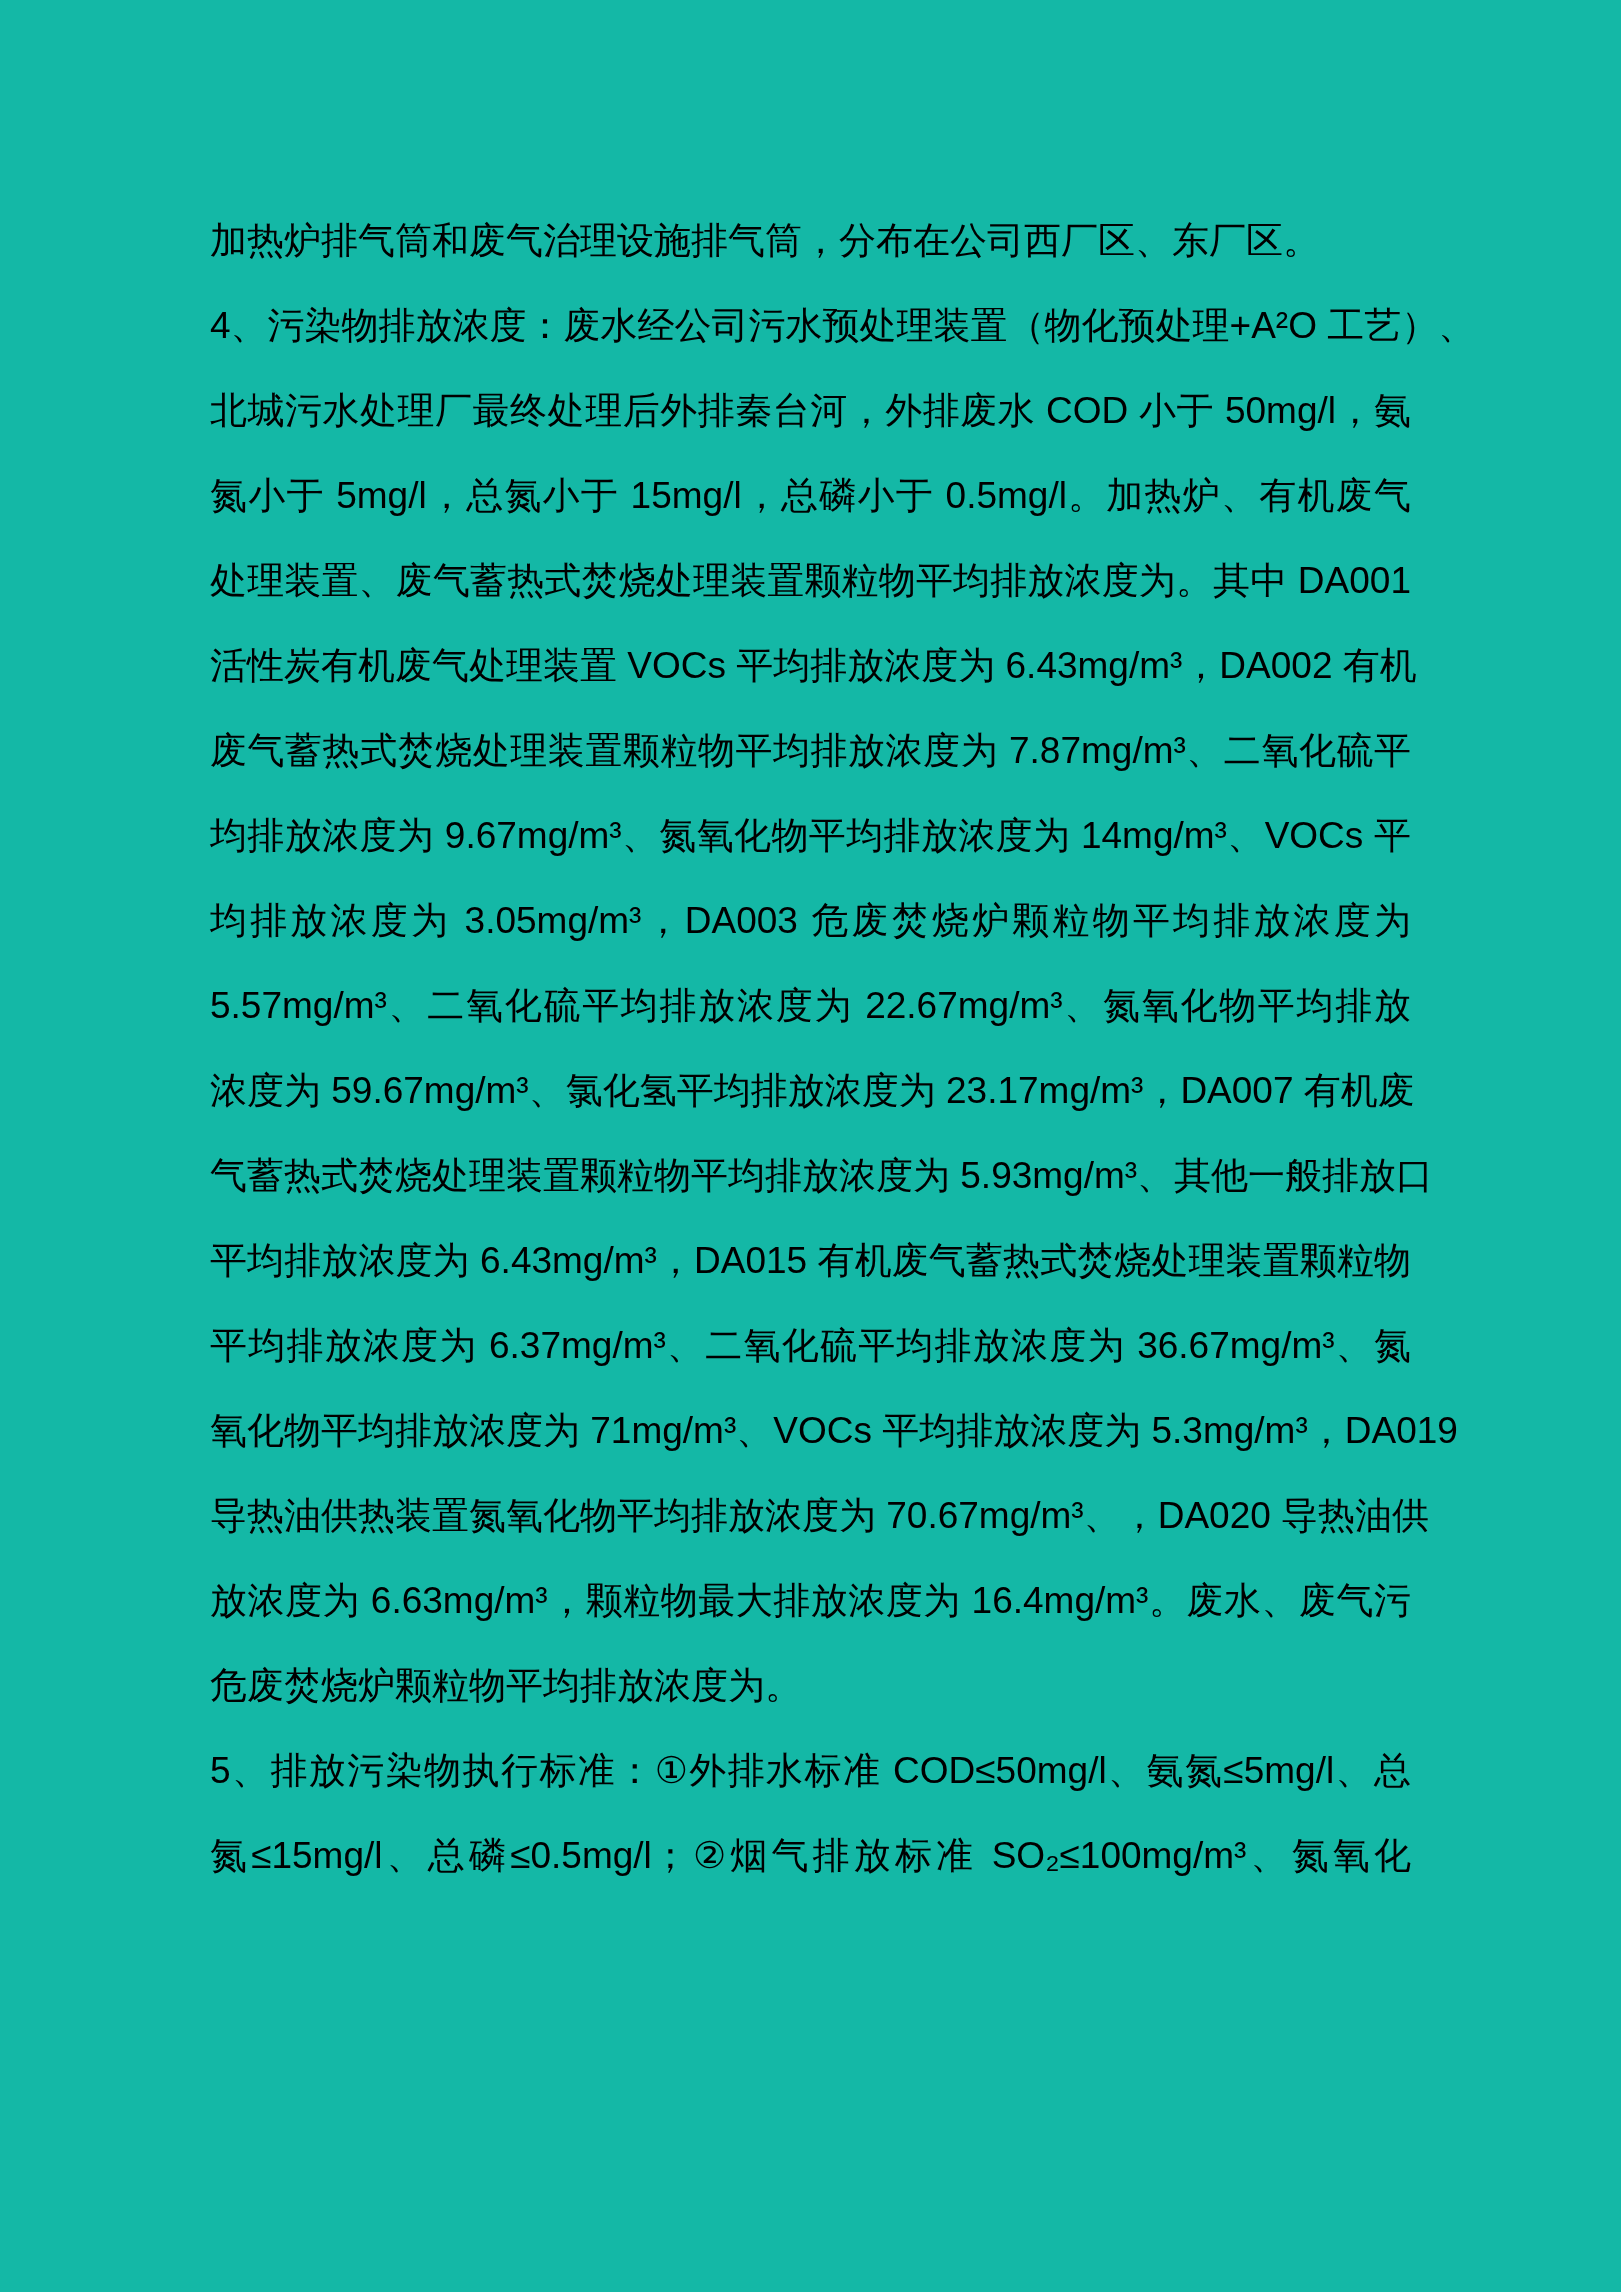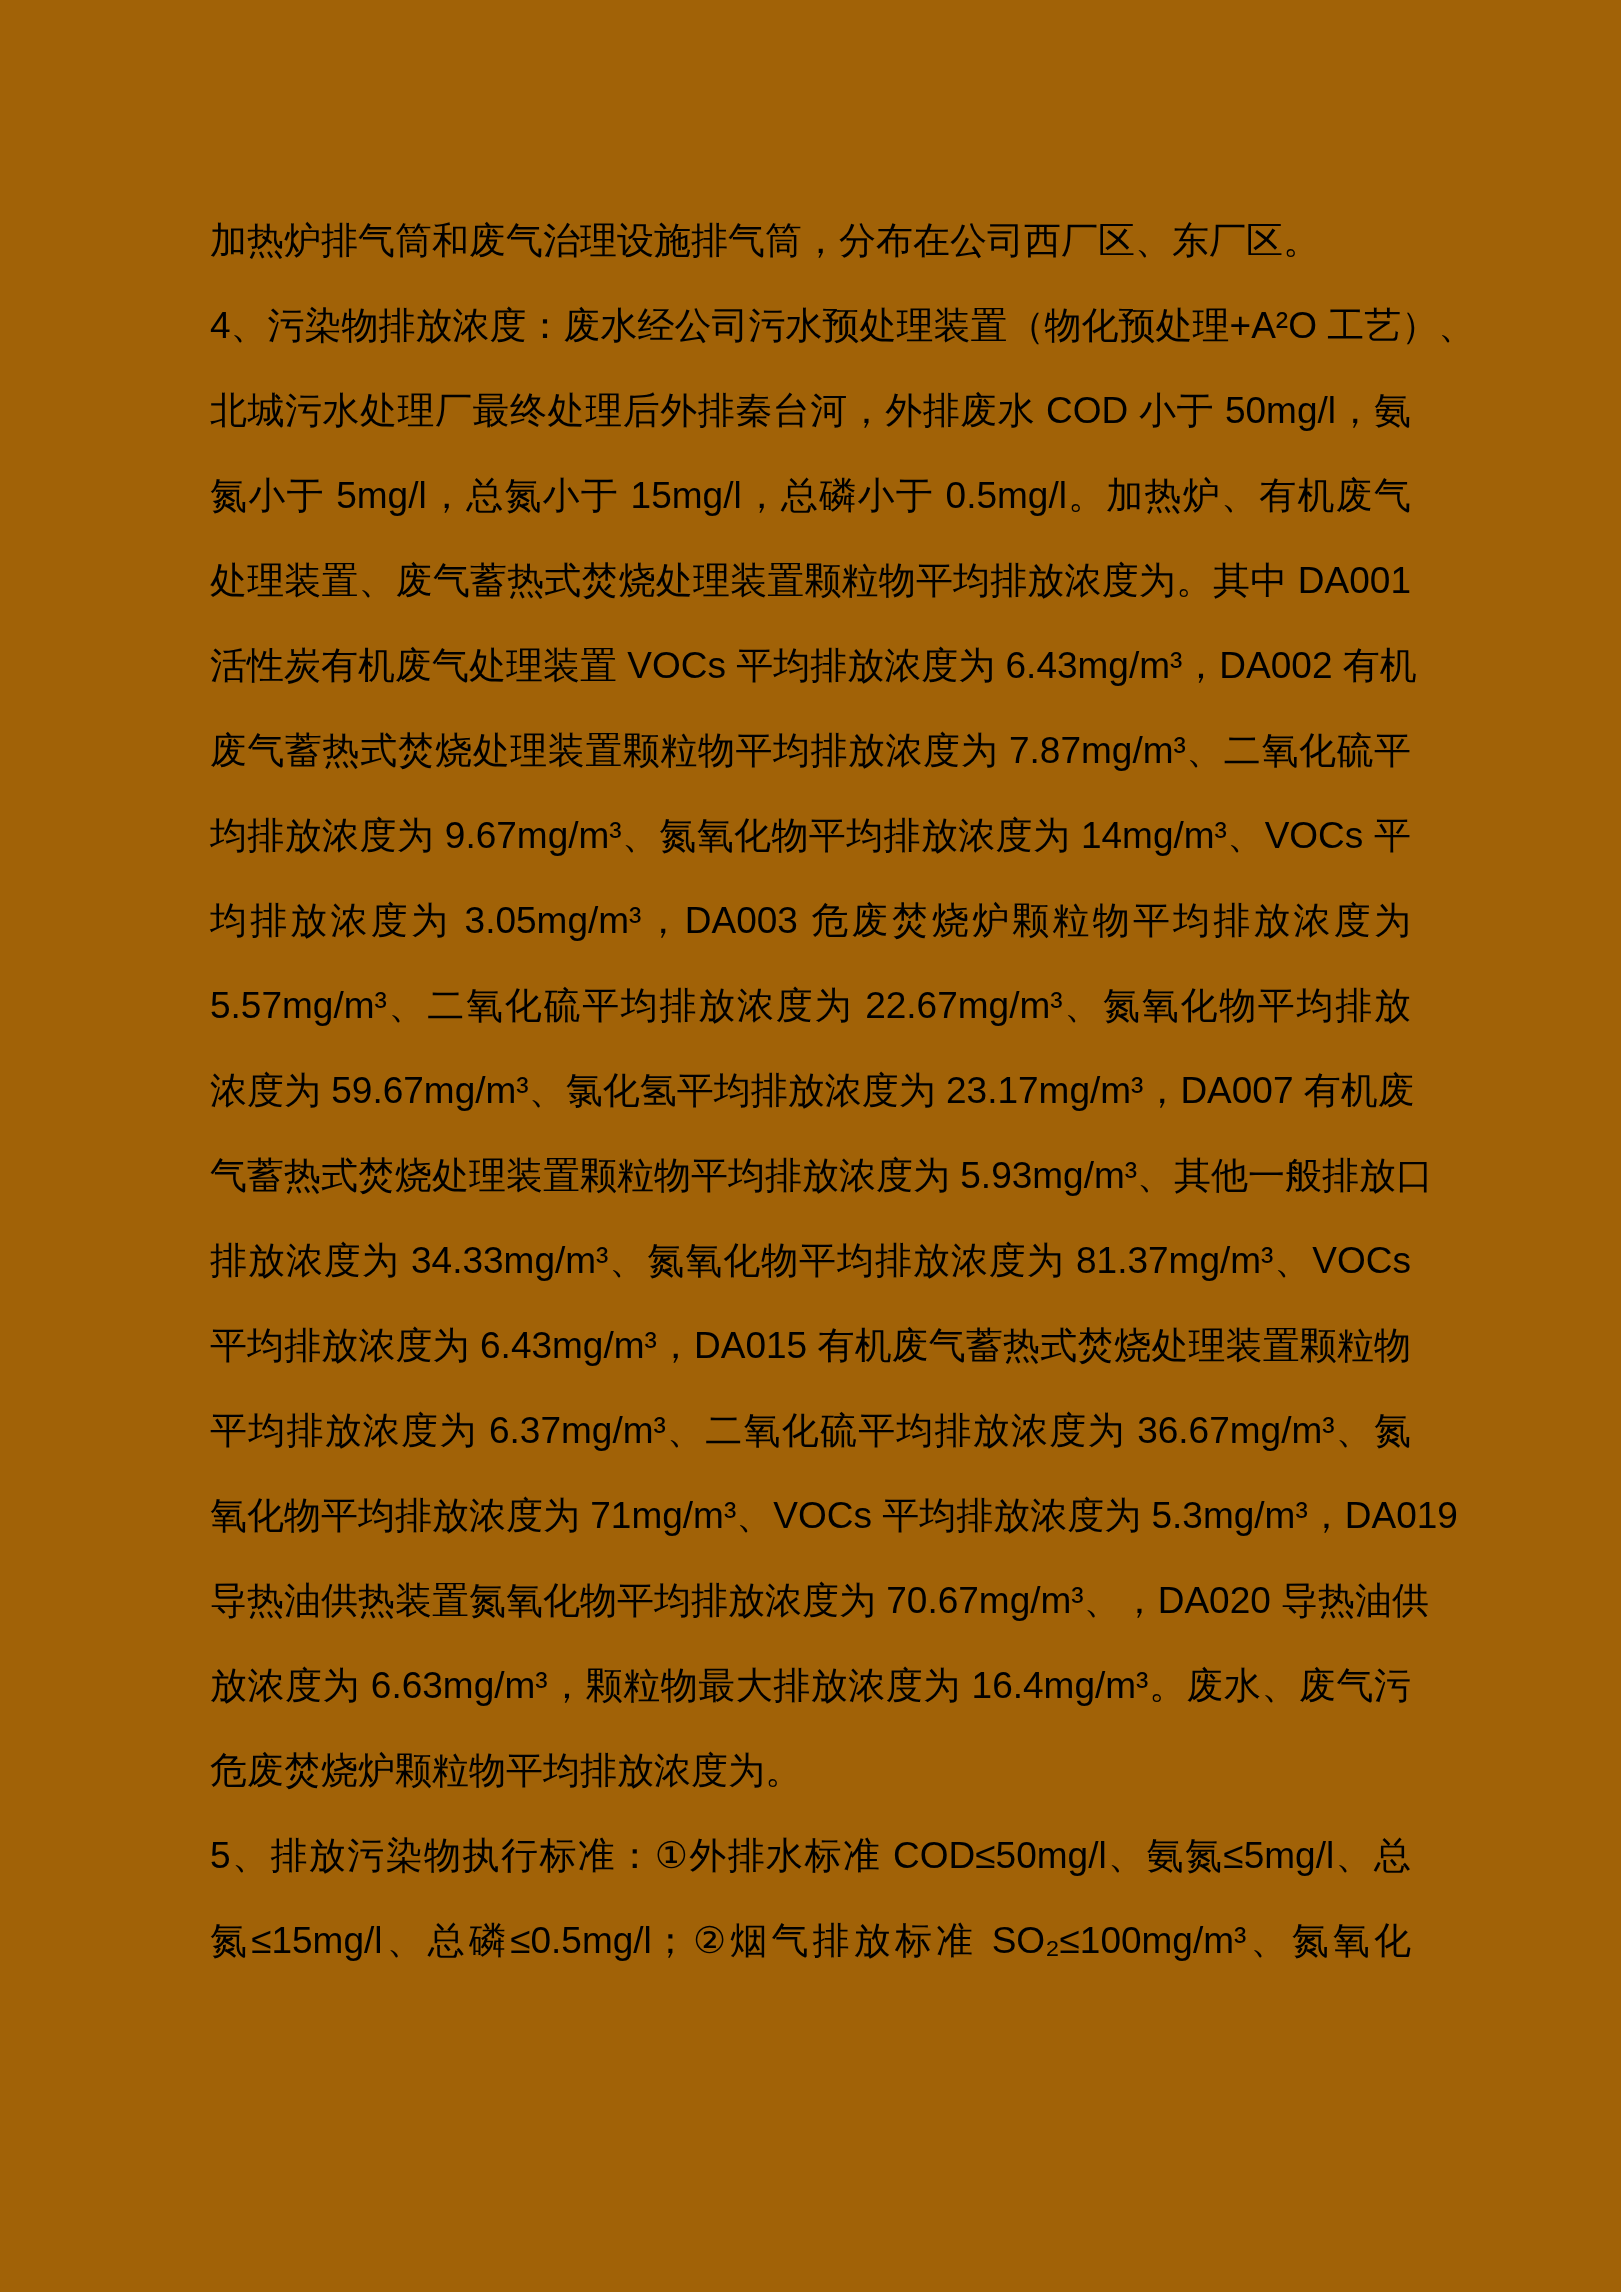--- a/index.html
+++ b/index.html
@@ -13,21 +13,21 @@
     background: #ffffff;
     color: #000000;
     font-family: "Liberation Sans", "DejaVu Sans", sans-serif;
     overflow: hidden;
   }
   .page {
     position: absolute;
     left: 0; top: 0;
     width: 1621px;
     height: 2293px;
-    background: #a16207;
+    background: #14b8a6;
   }
   .text-block {
     position: absolute;
     left: 210px;
     right: 210px;
     top: 198px;
   }
   .line {
     height: 85px;
     line-height: 85px;
@@ -52,21 +52,20 @@
     <div class="line j">北城污水处理厂最终处理后外排秦台河，外排废水 COD 小于 50mg/l，氨</div>
     <div class="line j">氮小于 5mg/l，总氮小于 15mg/l，总磷小于 0.5mg/l。加热炉、有机废气</div>
     <div class="line j">处理装置、废气蓄热式焚烧处理装置颗粒物平均排放浓度为。其中 DA001</div>
     <div class="line j">活性炭有机废气处理装置 VOCs 平均排放浓度为 6.43mg/m³，DA002 有机</div>
     <div class="line j">废气蓄热式焚烧处理装置颗粒物平均排放浓度为 7.87mg/m³、二氧化硫平</div>
     <div class="line j">均排放浓度为 9.67mg/m³、氮氧化物平均排放浓度为 14mg/m³、VOCs 平</div>
     <div class="line j">均排放浓度为 3.05mg/m³，DA003 危废焚烧炉颗粒物平均排放浓度为</div>
     <div class="line j">5.57mg/m³、二氧化硫平均排放浓度为 22.67mg/m³、氮氧化物平均排放</div>
     <div class="line j">浓度为 59.67mg/m³、氯化氢平均排放浓度为 23.17mg/m³，DA007 有机废</div>
     <div class="line j">气蓄热式焚烧处理装置颗粒物平均排放浓度为 5.93mg/m³、其他一般排放口</div>
-    <div class="line j">排放浓度为 34.33mg/m³、氮氧化物平均排放浓度为 81.37mg/m³、VOCs</div>
     <div class="line j">平均排放浓度为 6.43mg/m³，DA015 有机废气蓄热式焚烧处理装置颗粒物</div>
     <div class="line j">平均排放浓度为 6.37mg/m³、二氧化硫平均排放浓度为 36.67mg/m³、氮</div>
     <div class="line j">氧化物平均排放浓度为 71mg/m³、VOCs 平均排放浓度为 5.3mg/m³，DA019</div>
     <div class="line j">导热油供热装置氮氧化物平均排放浓度为 70.67mg/m³、，DA020 导热油供</div>
     <div class="line j">放浓度为 6.63mg/m³，颗粒物最大排放浓度为 16.4mg/m³。废水、废气污</div>
     <div class="line">危废焚烧炉颗粒物平均排放浓度为。</div>
     <div class="line j">5、排放污染物执行标准：①外排水标准 COD≤50mg/l、氨氮≤5mg/l、总</div>
     <div class="line j">氮≤15mg/l、总磷≤0.5mg/l；②烟气排放标准 SO₂≤100mg/m³、氮氧化</div>
   </div>
 </div>

